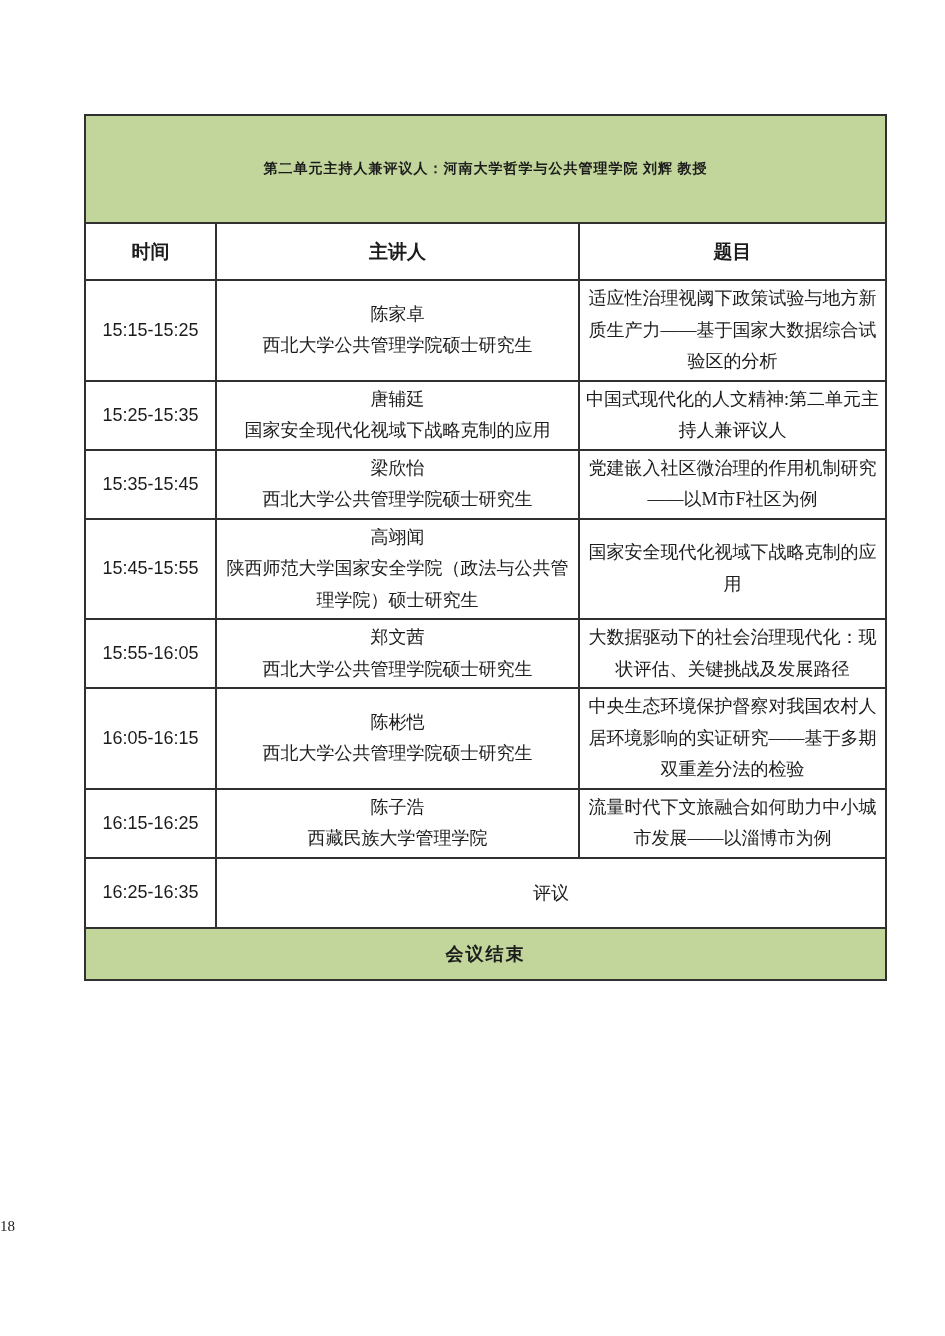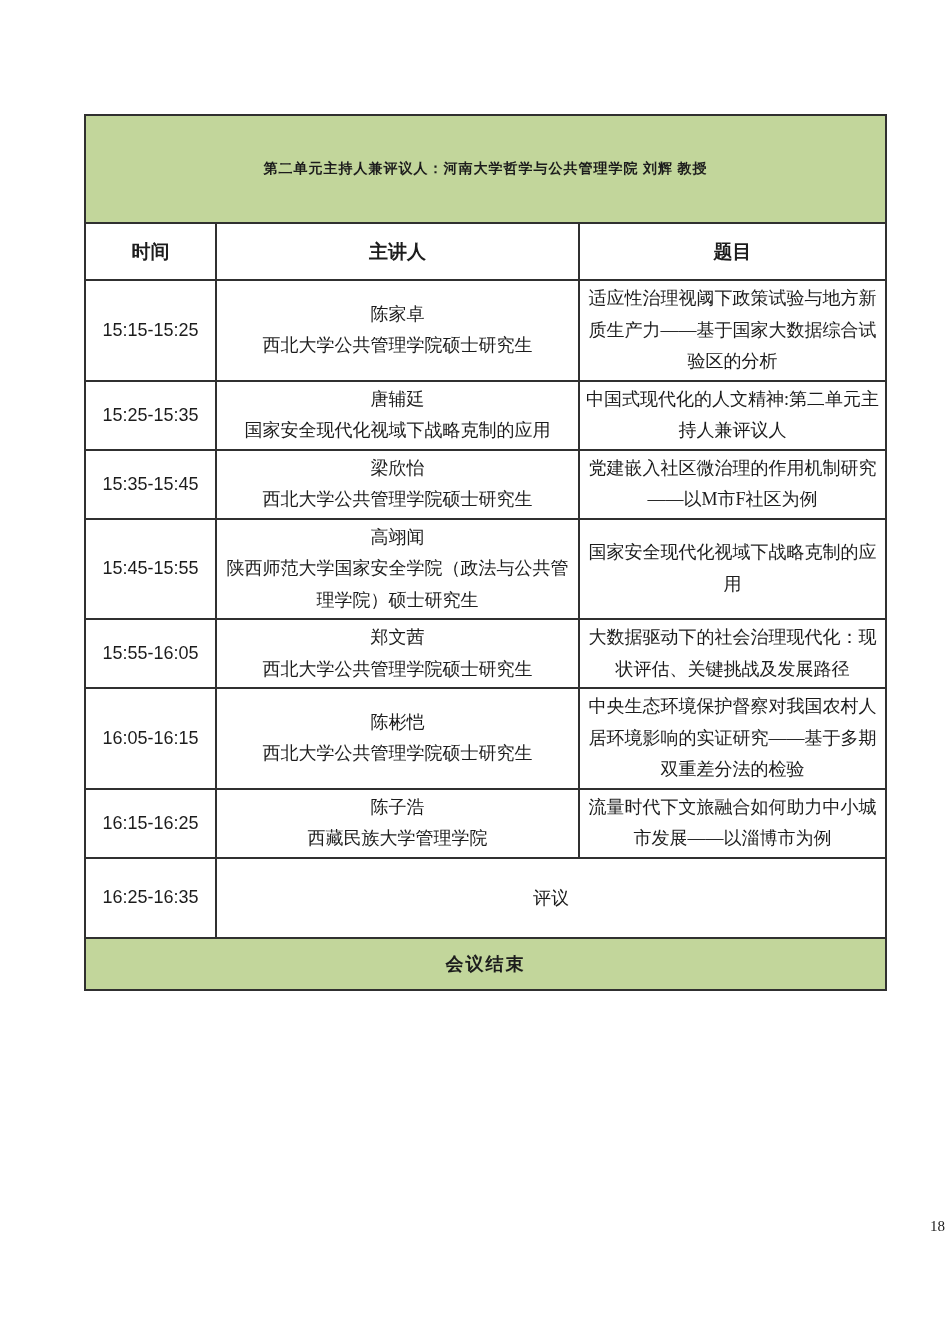--- a/index.html
+++ b/index.html
@@ -61,21 +61,21 @@
   .footer-cell {
     font-weight: bold;
     font-size: 18px;
     letter-spacing: 2px;
   }
   .page-number {
     position: absolute;
     left: 0;
     right: 0;
     top: 1218px;
-    text-align: right;
+    text-align: left;
     font-size: 15px;
     color: #1c1c1c;
   }
 </style>
 </head>
 <body>
 
 <div class="page">
 
   <table class="schedule-table">
@@ -152,21 +152,21 @@
 
     <tr style="height:69px">
       <td class="time-cell">16:15-16:25</td>
       <td class="speaker-cell">
         <span class="speaker-name">陈子浩</span>
         <span class="speaker-affiliation">西藏民族大学管理学院</span>
       </td>
       <td class="topic-cell">流量时代下文旅融合如何助力中小城市发展——以淄博市为例</td>
     </tr>
 
-    <tr style="height:80px">
+    <tr style="height:70px">
       <td class="time-cell">16:25-16:35</td>
       <td colspan="2" class="review-cell">评议</td>
     </tr>
 
     <tr style="height:52px">
       <td colspan="3" class="green-cell footer-cell">会议结束</td>
     </tr>
 
   </tbody>
     </table>

